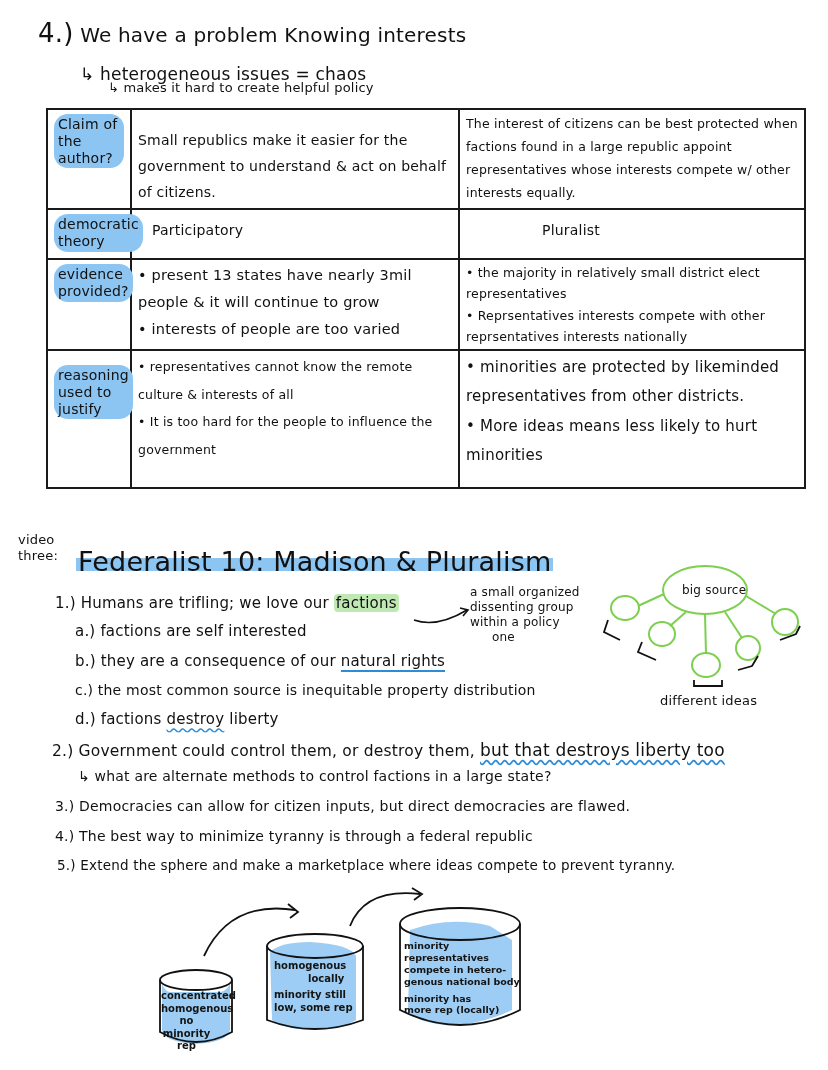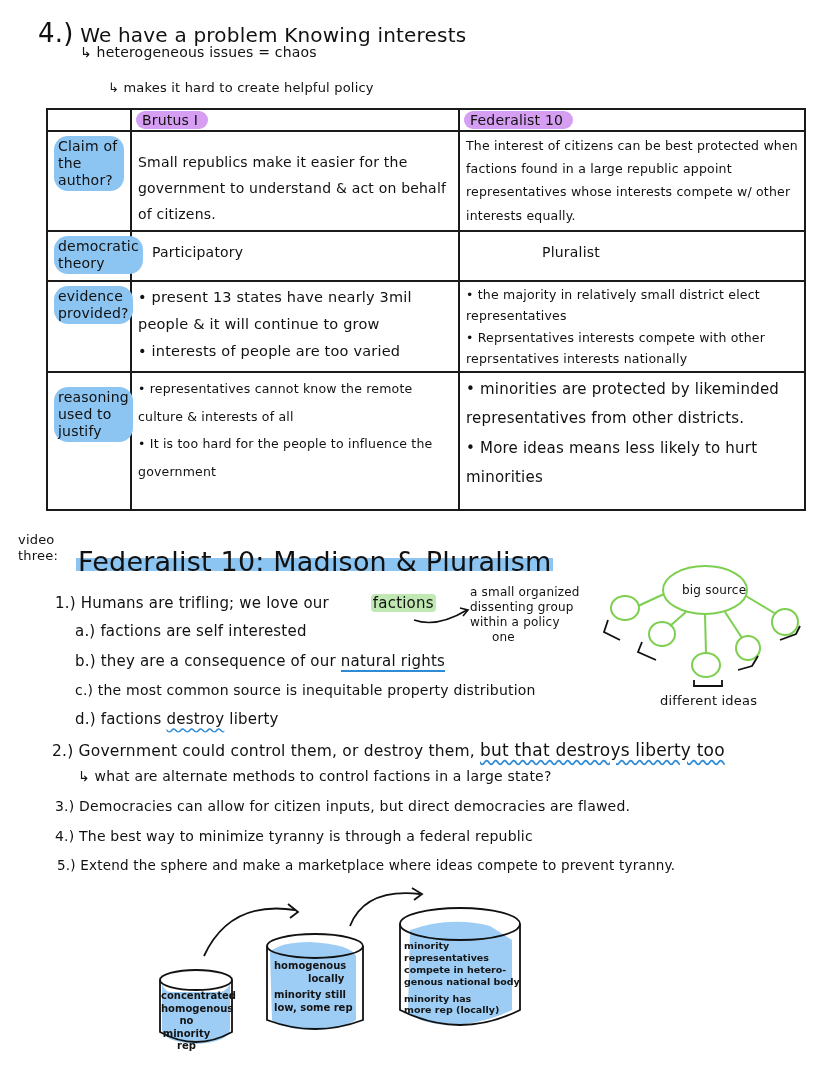--- a/index.html
+++ b/index.html
@@ -4,41 +4,41 @@
 <style>
   html, body { margin:0; padding:0; background:#ffffff; }
   body { width:828px; height:1070px; position:relative; overflow:hidden;
          font-family:"DejaVu Sans", sans-serif; color:#141414; }
   .abs { position:absolute; }
   .hand { font-family:"DejaVu Sans", sans-serif; color:#111; letter-spacing:0.2px; }
 
   
   #top-note .l1 { left:38px; top:18px; font-size:20px; }
   #top-note .l1 .num { font-size:26px; }
-  #top-note .l2 { left:80px; top:44px; font-size:14px;text-align:center; }
+  #top-note .l2 { left:80px; top:64px; font-size:17px;text-align:center; }
   #top-note .l3 { left:108px; top:80px; font-size:13px; }
 
   
   table.cmp { position:absolute; left:46px; top:108px; width:760px; border-collapse:collapse;
               table-layout:fixed; }
   table.cmp td { border:2px solid #1a1a1a; vertical-align:top; padding:2px 6px; font-size:14px; line-height:1.85; }
   table.cmp col.c0 { width:84px; }
   table.cmp col.c1 { width:328px; }
   .rowlabel { position:relative; font-size:13px; line-height:1.2; padding-top:4px !important; }
   .blob { display:inline-block; background:#8cc4f2; border-radius:14px; padding:2px 4px; line-height:1.2; }
   .hdr-hl { display:inline-block; background:#d59ef2; border-radius:10px; padding:0 10px 0 6px; font-size:14px; line-height:1.3; }
   .big { font-size:21px; padding-top:8px !important; }
   .bullet::before { content:"• "; }
 
   
   .video-label { left:18px; top:532px; font-size:13px; line-height:1.2; }
   .section-title { left:76px; top:546px; font-size:27px; }
   .section-title .hl { background:linear-gradient(transparent 40%, #8cc4f2 40%, #8cc4f2 80%, transparent 80%); padding:0 2px; }
   .note { font-size:15px; }
-  .factions-hl { background:#bfe8b2; border-radius:4px; padding:0 2px;margin-left:37px; }
+  .factions-hl { background:#bfe8b2; border-radius:4px; padding:0 2px; }
   .ul-blue { border-bottom:2px solid #2e8bd6; }
   .wavy { text-decoration:underline wavy #2e8bd6; text-underline-offset:3px; }
   .def { left:470px; top:585px; font-size:12px; line-height:1.25; }
   .diag-caption { left:660px; top:693px; font-size:13px; }
   .can-text { font-size:10px; line-height:1.25; font-weight:bold; color:#141414; }
 </style>
 </head>
 <body>
 
 <div id="top-note">
@@ -50,25 +50,20 @@
   <div class="abs hand l3">↳ makes it hard to create helpful policy</div>
 </div>
 
 <table class="cmp hand">
   <colgroup>
       <col class="c0">
       <col class="c1">
       <col>
     </colgroup>
   <tbody>
-      <tr style="height:22px">
-    <td style="padding:0"></td>
-    <td style="padding:1px 4px;line-height:1.2"><span class="hdr-hl">Brutus I</span></td>
-    <td style="padding:1px 4px;line-height:1.2"><span class="hdr-hl">Federalist 10</span></td>
-  </tr>
   <tr style="height:100px">
     <td class="rowlabel"><span class="blob">Claim of the author?</span></td>
     <td style="padding-top:18px"><span>Small republics make it easier for the government to understand &amp; act on behalf of citizens.</span></td>
     <td style="font-size:12.5px"><span>The interest of citizens can be best protected when factions found in a large republic appoint representatives whose interests compete w/ other interests equally.</span></td>
   </tr>
   <tr style="height:50px">
     <td class="rowlabel"><span class="blob">democratic theory</span></td>
     <td class="big" style="padding-left:20px"><span>Participatory</span></td>
     <td class="big" style="padding-left:82px"><span>Pluralist</span></td>
   </tr>

